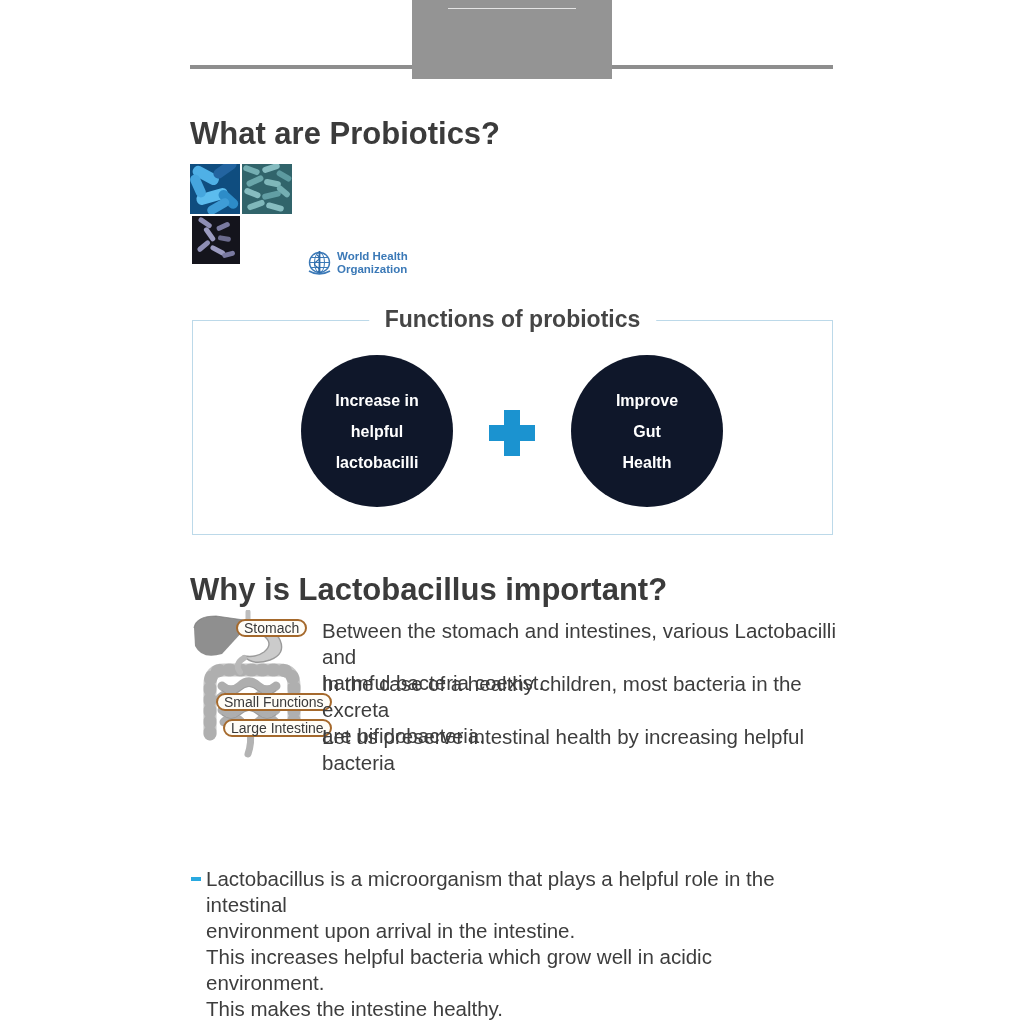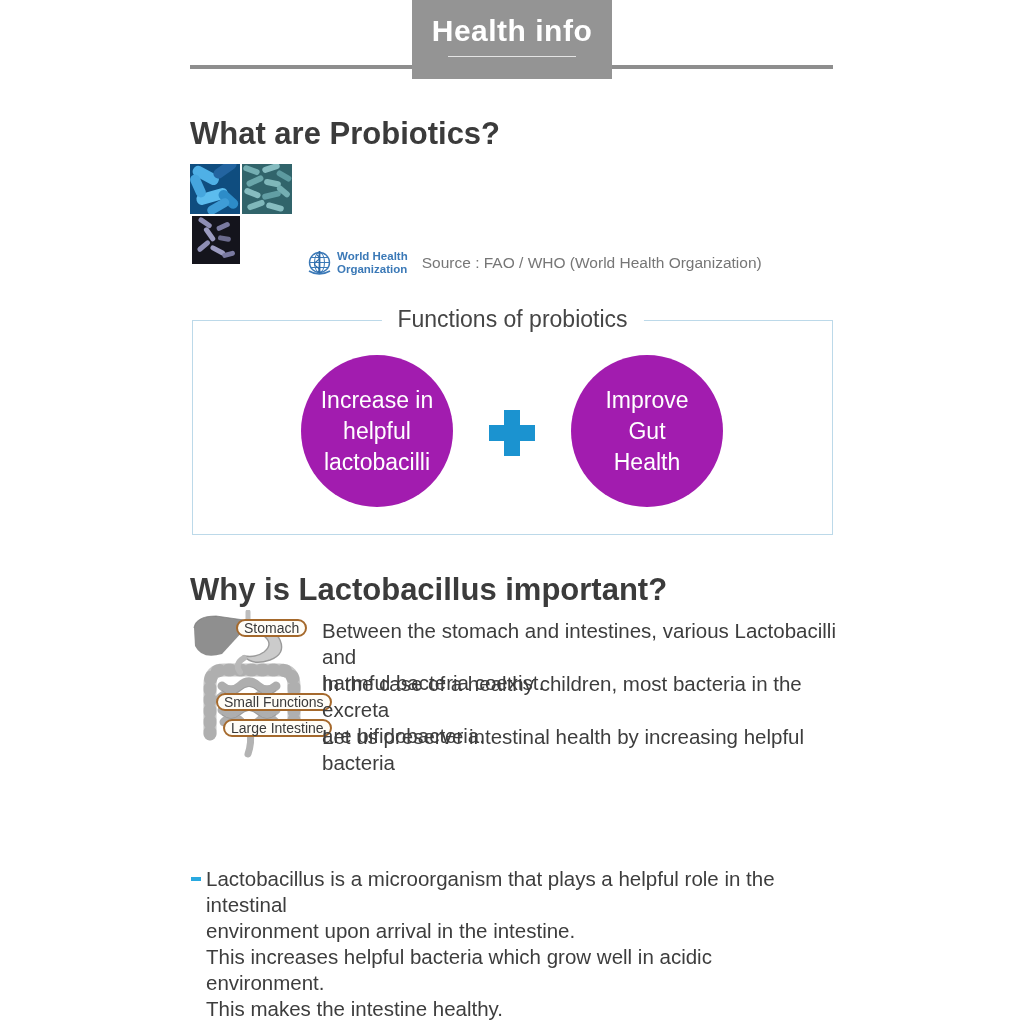--- a/index.html
+++ b/index.html
@@ -20,26 +20,26 @@
 
   
   .montage{position:absolute;left:190px;top:162px;width:102px;height:102px;}
   .montage svg{position:absolute;display:block;}
   .who-row{position:absolute;left:306px;top:249px;display:flex;align-items:center;}
   .who-emblem{width:27px;height:27px;flex:0 0 auto;}
   .who-name{margin-left:4px;font-size:11.5px;font-weight:bold;color:#3b79b7;line-height:12.5px;}
   .source-text{margin-left:14px;font-size:15.5px;color:#767676;}
 
   
-  .func-box{position:absolute;left:192px;top:320px;width:639px;height:213px;border:1px solid #bcd9e9;}
+  .func-box{position:absolute;left:192px;top:320px;width:639px;height:213px;border:1px solid #bcd9e9;font-weight:bold;}
   .func-title{position:absolute;left:50%;top:0;transform:translate(-50%,-55%);background:#ffffff;
               padding:0 16px;font-size:23px;color:#454545;white-space:nowrap;}
-  .circle{position:absolute;width:152px;height:152px;border-radius:50%;background:#a21caf;
+  .circle{position:absolute;width:152px;height:152px;border-radius:50%;background:#0f172a;
           display:flex;align-items:center;justify-content:center;text-align:center;
-          color:#ffffff;font-size:23px;line-height:31px;}
+          color:#ffffff;font-size:16px;line-height:31px;}
   .circle.left{left:108px;top:34px;}
   .circle.right{left:378px;top:34px;}
   .plus{position:absolute;left:296px;top:89px;width:46px;height:46px;}
   .plus::before,.plus::after{content:"";position:absolute;background:#1b93d0;}
   .plus::before{left:0;top:15px;width:46px;height:16px;}
   .plus::after{left:15px;top:0;width:16px;height:46px;}
 
   
   .gut-figure{position:absolute;left:186px;top:610px;width:132px;height:150px;}
   .gut-figure svg{position:absolute;left:0;top:0;}
@@ -55,21 +55,20 @@
   .bullet-list li{position:relative;padding-left:16px;font-size:20.5px;line-height:26px;color:#3d3d3d;}
   .bullet-list li .dash{position:absolute;left:1px;top:11px;width:10px;height:3.5px;background:#29a9e0;}
 </style>
 </head>
 <body>
 
 <div class="page">
 
   <div class="header-rule"></div>
   <div class="header-box">
-    <h1>Health info</h1>
     <div class="header-underline"></div>
   </div>
 
   <h2 class="sec-heading" style="top:116px;">What are Probiotics?</h2>
 
   <div class="montage">
     <svg style="left:0;top:2px;" width="50" height="50" viewBox="0 0 50 50">
       <rect width="50" height="50" fill="#0f4d7f"></rect>
       <rect x="2" y="6" width="28" height="11" rx="5" fill="#4fb0e6" transform="rotate(28 16 11)"></rect>
       <rect x="22" y="0" width="26" height="10" rx="5" fill="#2364a0" transform="rotate(-35 35 5)"></rect>
@@ -112,21 +111,20 @@
       <line x1="5" y1="8.5" x2="22" y2="8.5" stroke="#3b79b7" stroke-width="1"></line>
       <line x1="5" y1="18.5" x2="22" y2="18.5" stroke="#3b79b7" stroke-width="1"></line>
       <line x1="13.5" y1="2" x2="13.5" y2="25" stroke="#2d6aa8" stroke-width="1.8"></line>
       <path d="M11,6 q5,3 0,6 q-5,3 0,6 q4,2.5 1,5" fill="none" stroke="#2d6aa8" stroke-width="1.3"></path>
       <path d="M3,22 q10,6 21,0" fill="none" stroke="#3b79b7" stroke-width="1.6"></path>
     </svg>
     <div class="who-name">
       <div>World Health</div>
       <div>Organization</div>
     </div>
-    <span class="source-text">Source : FAO / WHO (World Health Organization)</span>
   </div>
 
   <div class="func-box">
     <div class="func-title">Functions of probiotics</div>
     <div class="circle left lines">Increase in
 helpful
 lactobacilli</div>
     <div class="plus"></div>
     <div class="circle right lines">Improve
 Gut

